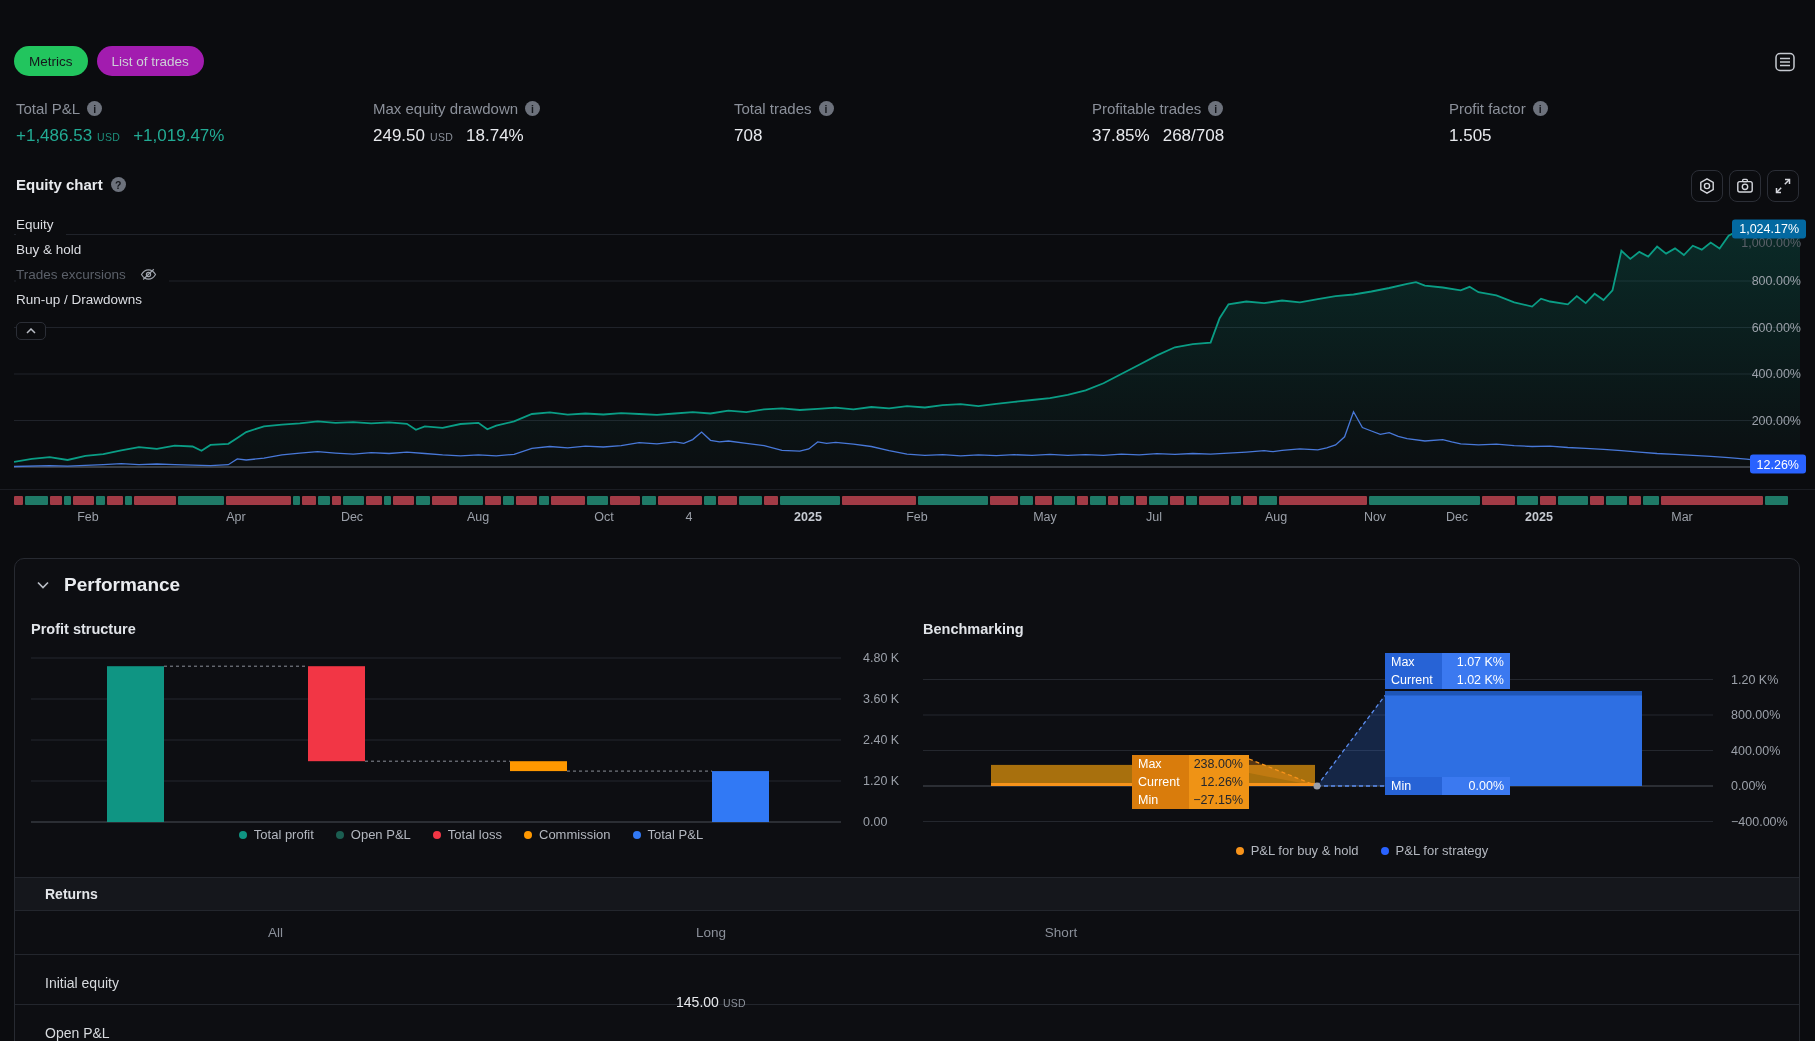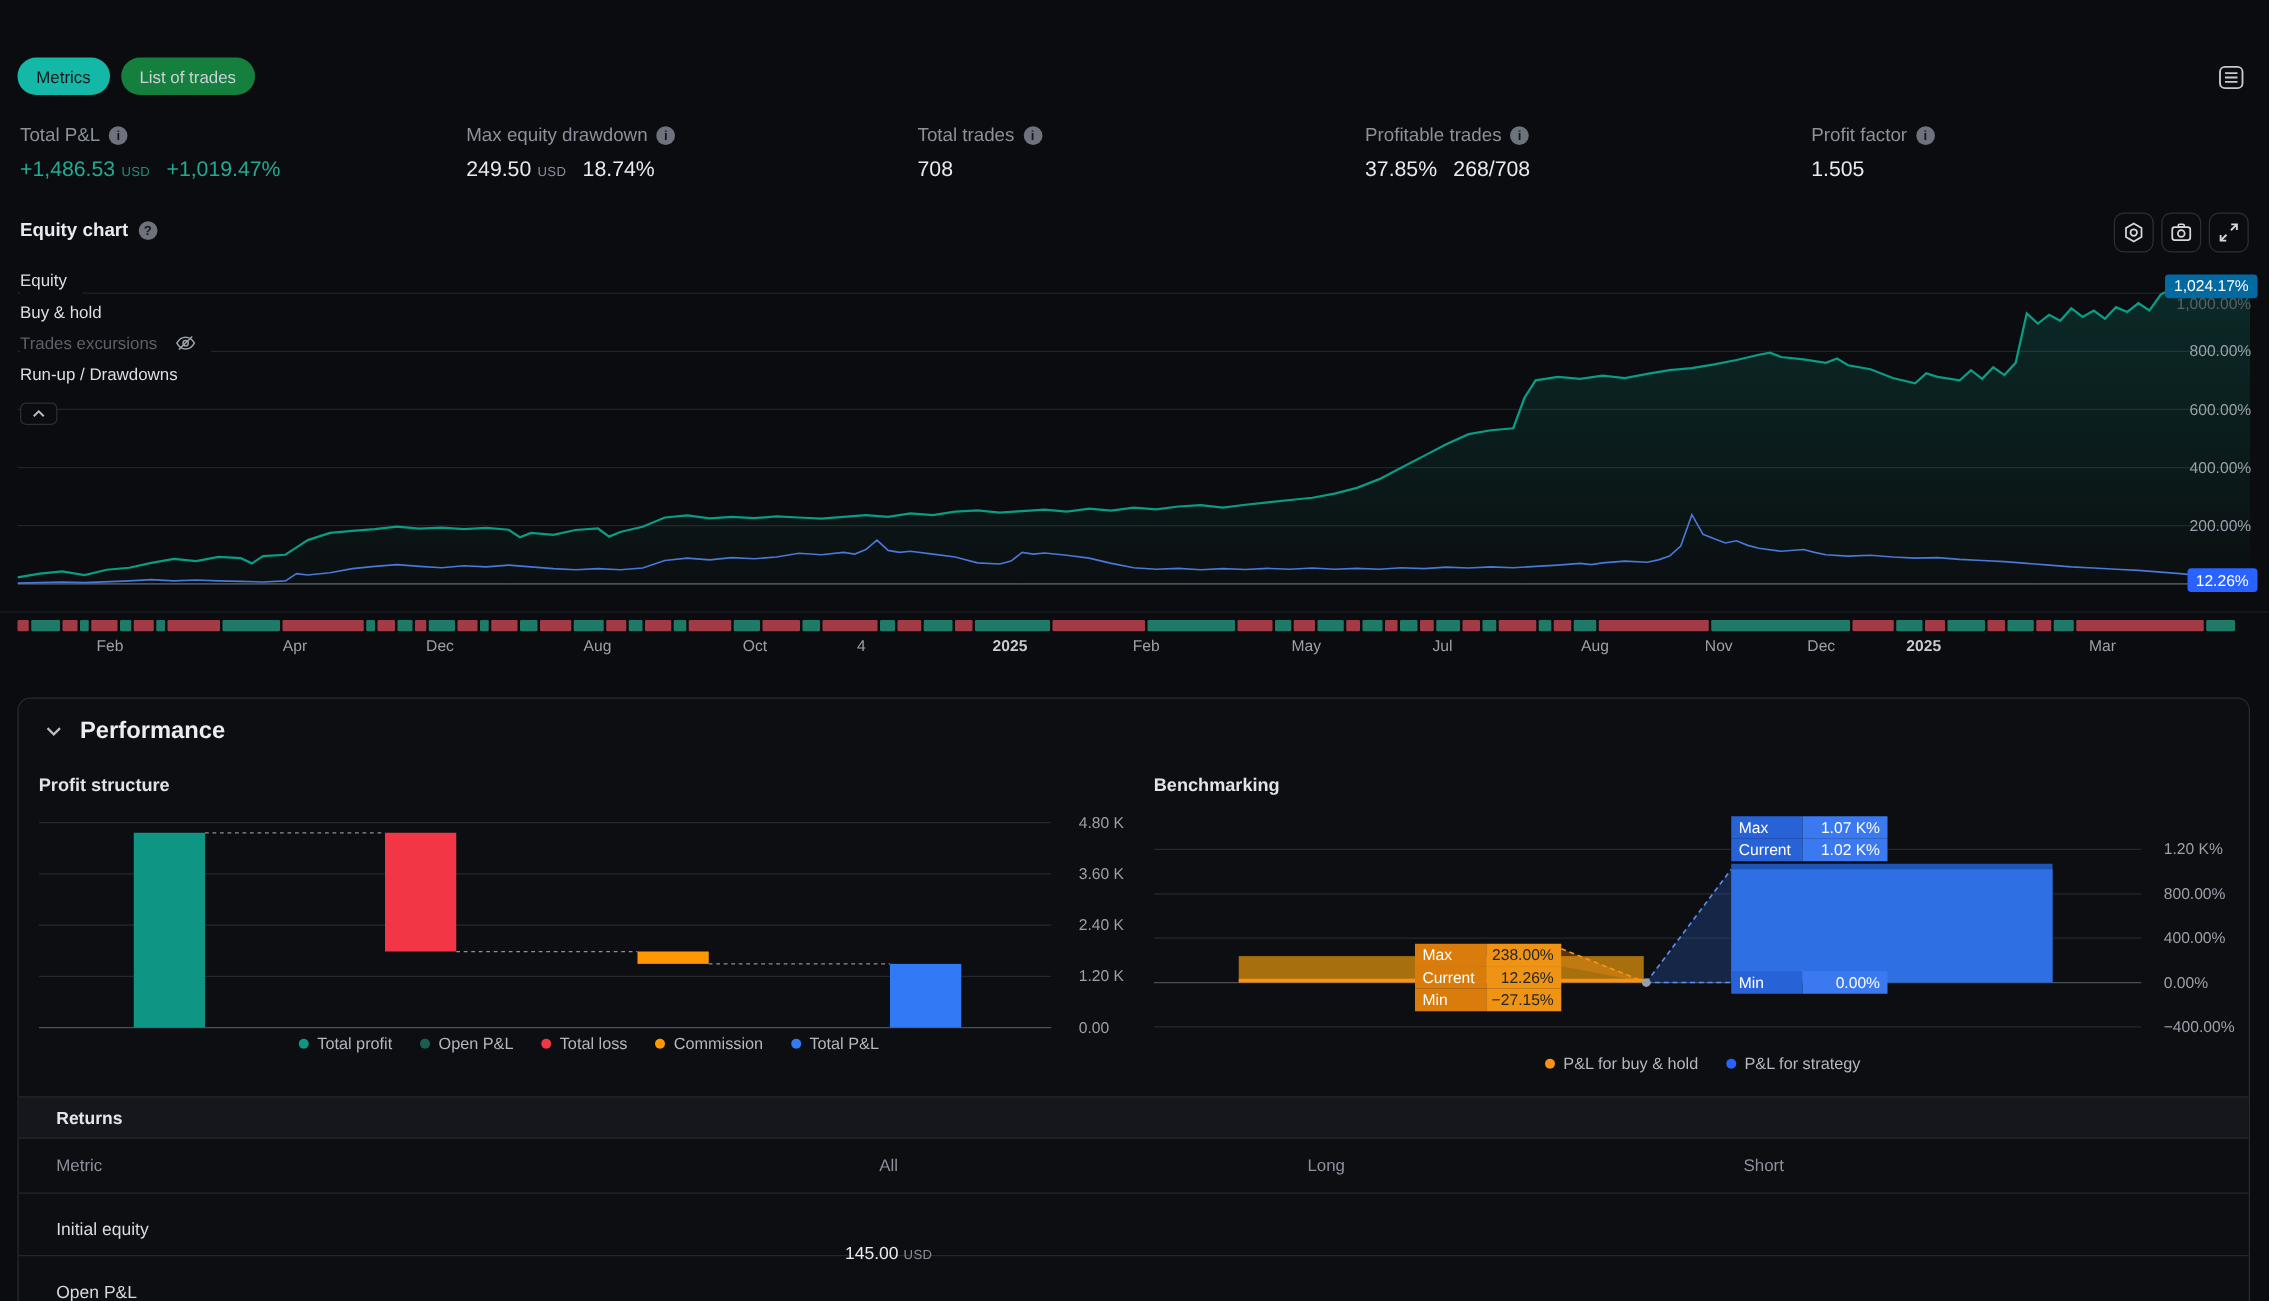--- a/index.html
+++ b/index.html
@@ -7,22 +7,22 @@
   .stage{position:relative;width:1815px;height:1041px;background:#0b0c0f;overflow:hidden;
          font-family:"Liberation Sans",sans-serif;color:#dcdee3;}
   
   .app-header{position:absolute;top:9px;left:16px;right:16px;height:26px;display:flex;justify-content:space-between;align-items:center;}
   .title-wrap{display:flex;align-items:center;gap:8px;font-size:15.5px;font-weight:bold;color:#e8eaee;}
   .tofu{width:10px;height:14px;border:1px solid #9aa0a8;border-radius:1px;display:inline-block;}
   .daterange{display:flex;align-items:center;gap:9px;font-size:14.5px;color:#e8eaee;}
   
   .tabs{position:absolute;top:46px;left:14px;display:flex;gap:9px;}
   .tab{height:30px;padding:0 15px;border-radius:15px;font-size:13.5px;display:flex;align-items:center;cursor:default;}
-  .tab.active{background:#14b8a6;color:#15171c;}
-  .tab.inactive{background:#15803d;color:#ccd0d6;text-align:right;}
+  .tab.active{background:#22c55e;color:#15171c;}
+  .tab.inactive{background:#a21caf;color:#ccd0d6;text-align:right;}
   .layout-btn{position:absolute;top:48px;right:16px;width:28px;height:28px;display:flex;align-items:center;justify-content:center;}
   
   .metric{position:absolute;top:100px;}
   .metric .lab{display:flex;align-items:center;gap:7px;font-size:15px;color:#8b909a;}
   .metric .val{margin-top:9px;font-size:17px;color:#e8eaee;display:flex;align-items:baseline;gap:5px;}
   .metric .val.green{color:#22ab94;}
   .unit{font-size:10.5px;letter-spacing:.3px;color:#8b909a;}
   .val.green .unit{color:#1d8f7c;}
   .extra{margin-left:8px;}
   .info-i,.help-q{width:15px;height:15px;border-radius:50%;background:#6d727c;color:#15171c;
@@ -433,21 +433,20 @@
           <span>P&amp;L for strategy</span>
         </div>
       </div>
 
     <div class="ret-bar">
       <span>Returns</span>
     </div>
 
     <div class="ret-table">
       <div class="ret-row head">
-        <div class="c1">Metric</div>
         <div class="c">All</div>
         <div class="c">Long</div>
         <div class="c">Short</div>
         <div></div>
       </div>
       <div class="ret-row data">
         <div class="c1">Initial equity</div>
         <div class="c"><span class="cellval">
               <span>145.00</span>
               <span class="unit">USD</span>

